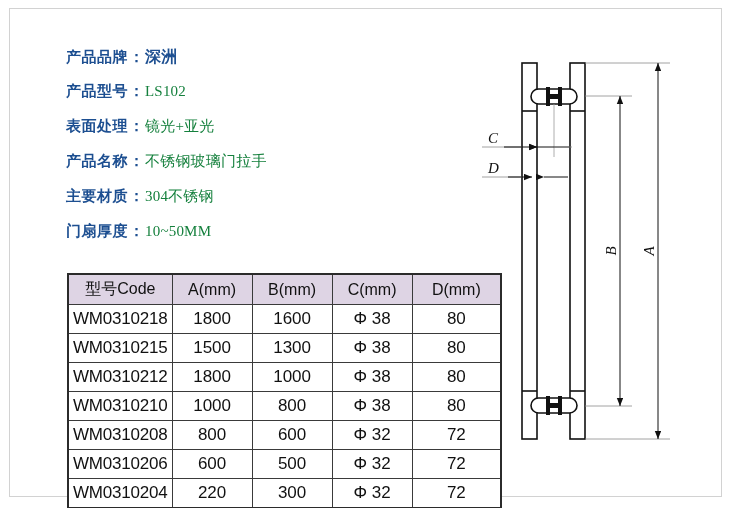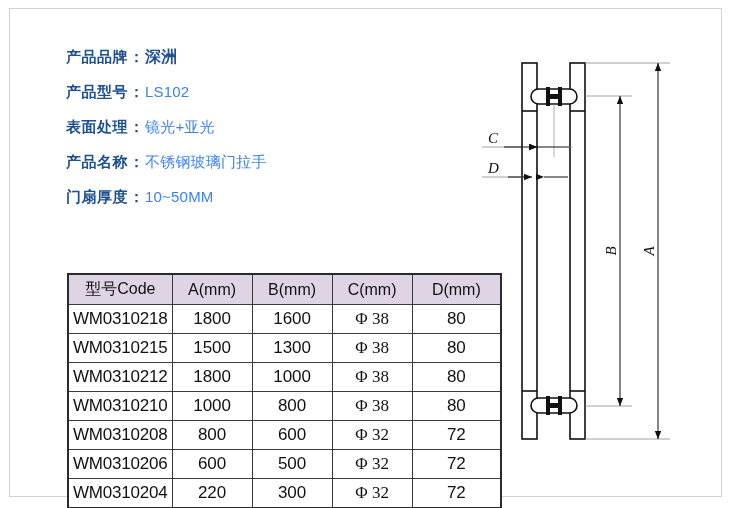--- a/index.html
+++ b/index.html
@@ -39,33 +39,34 @@
     position: absolute;
     left: 56px;
     top: 30px;
     width: 400px;
   }
   .spec-row {
     height: 35px;
     line-height: 35px;
     white-space: nowrap;
     font-size: 15px;
+    font-family: Liberation Serif, serif;
   }
   .spec-label {
     font-weight: bold;
     color: #1d4f91;
     letter-spacing: 0.5px;
   }
   .spec-colon {
     color: #1d4f91;
     font-weight: bold;
     padding: 0 1px;
   }
   .spec-value {
-    color: #3b82f6;
+    color: #15803d;
     font-weight: normal;
     letter-spacing: 0.2px;
   }
   .spec-value.brand {
     color: #1d4f91;
     font-weight: bold;
     font-size: 16px;
   }
 
   
@@ -103,21 +104,21 @@
   .col-d { width: 89px; }
   td.cell-code {
     font-size: 13px;
     text-align: center;
     letter-spacing: -0.2px;
   }
   th.head-code {
     font-size: 15px;
   }
   .phi {
-    font-family: Liberation Serif, serif;
+    font-family: Liberation Sans, sans-serif;
   }
 
   
   #drawing {
     position: absolute;
     left: 470px;
     top: 40px;
     width: 230px;
     height: 420px;
   }
@@ -148,20 +149,23 @@
       </div>
 
       <div class="spec-row">
         <span class="spec-label">表面处理</span><span class="spec-colon">：</span><span class="spec-value">镜光+亚光</span>
       </div>
 
       <div class="spec-row">
         <span class="spec-label">产品名称</span><span class="spec-colon">：</span><span class="spec-value">不锈钢玻璃门拉手</span>
       </div>
 
+      <div class="spec-row">
+        <span class="spec-label">主要材质</span><span class="spec-colon">：</span><span class="spec-value">304不锈钢</span>
+      </div>
 
       <div class="spec-row">
         <span class="spec-label">门扇厚度</span><span class="spec-colon">：</span><span class="spec-value">10~50MM</span>
       </div>
 
     </div>
 
     <table id="spec-table">
       <thead>
         <tr>

